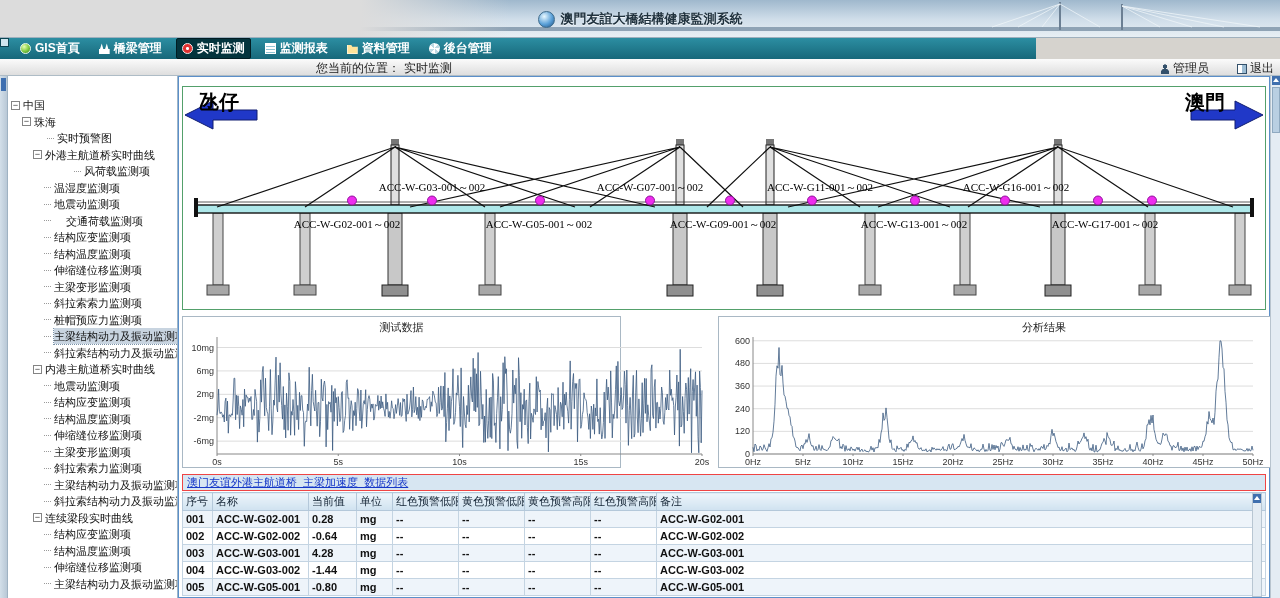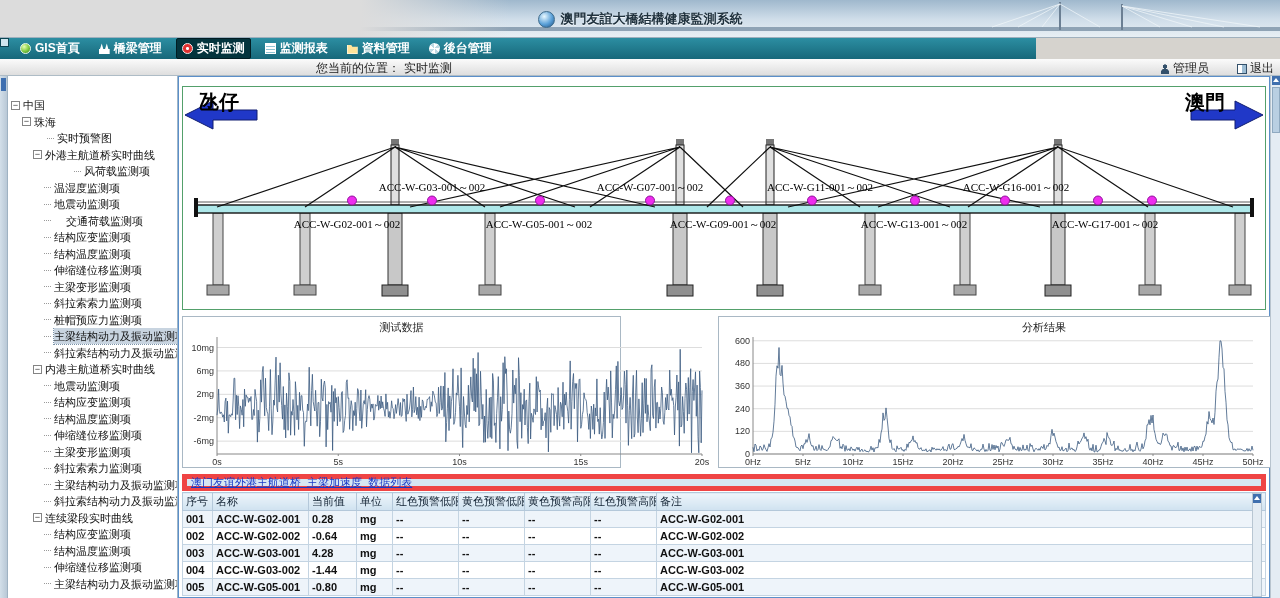--- a/index.html
+++ b/index.html
@@ -62,21 +62,21 @@
   .bridge-panel svg { position:absolute; left:0; top:0; }
   .bl { position:absolute; top:2px; font-family:"Liberation Serif","DejaVu Serif",serif; font-weight:bold; font-size:20px; color:#000; }
   .bl.left { left:16px; } .bl.right { right:40px; }
   .sensor-label { position:absolute; transform:translateX(-50%); font-family:"Liberation Serif","DejaVu Serif",serif; font-size:11px; color:#000; white-space:nowrap; }
 
   .chart-panel { position:absolute; top:239px; height:152px; border:1px solid #a9b8c4; background:#fff; }
   #chart1 { left:3px; width:439px; }
   #chart2 { left:539px; width:652px; }
   .chart-title { text-align:center; font-size:11px; color:#222; height:16px; padding-top:3px; }
 
-  .table-tab { position:absolute; left:3px; top:397px; width:1084px; height:17px; background:#d7e6f2; border:5px solid #ef4444; font-size:11px; display:flex; align-items:center; padding-left:4px; }
+  .table-tab { position:absolute; left:3px; top:397px; width:1084px; height:17px; background:#d7e6f2; border:1px solid #ef4444; font-size:11px; display:flex; align-items:center; padding-left:4px; }
   .table-tab a { color:#1638c8; text-decoration:underline; }
 
   .data-table { position:absolute; left:3px; top:415px; width:1084px; height:106px; overflow:hidden; }
   .data-table table { border-collapse:collapse; width:100%; font-size:11px; table-layout:fixed; }
   .data-table th { background:linear-gradient(180deg,#eef5fb,#cfe2f0); border:1px solid #b4c8da; font-weight:normal; text-align:left; padding:1px 3px; height:16px; color:#123; overflow:hidden; white-space:nowrap; }
   .data-table td { border:1px solid #c4d4e2; padding:1px 3px; height:17px; color:#111; overflow:hidden; white-space:nowrap;font-weight:bold; }
   .data-table tbody tr:nth-child(odd) td { background:#eef4fa; }
   .data-table tbody tr:nth-child(even) td { background:#ffffff; }
 
   .tbl-sb { position:absolute; left:1073px; top:416px; width:10px; height:104px; background:#e4ecf3; border:1px solid #b8c6d2; }

